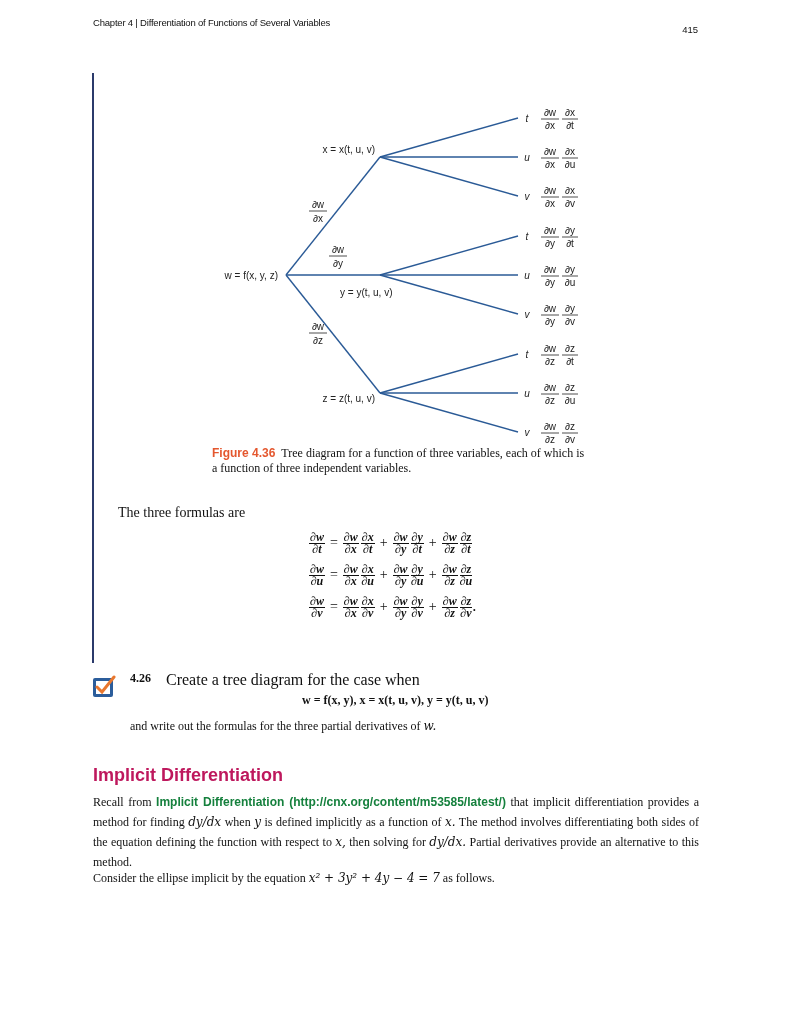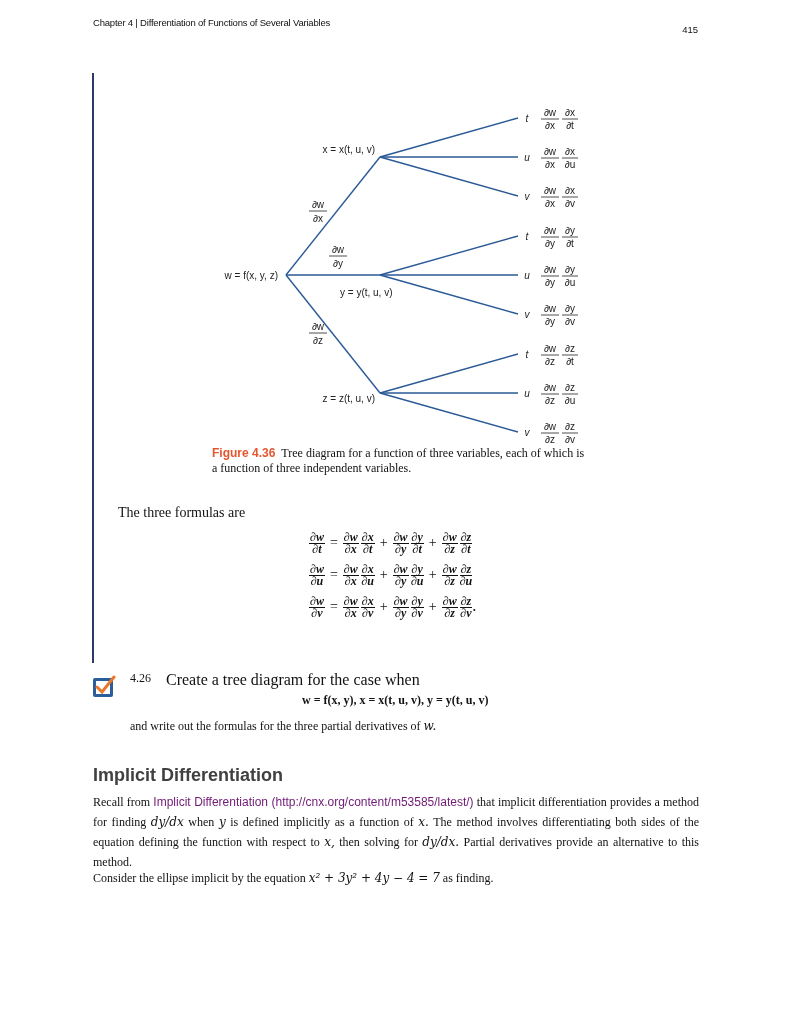--- a/index.html
+++ b/index.html
@@ -12,27 +12,27 @@
   .caption { position:absolute; left:212px; top:446px; width:380px; font-size:12px; line-height:15px; }
   .caption .fig-label { font-family:"Liberation Sans", sans-serif; font-weight:bold; color:#e4572e; margin-right:6px; }
   .para { position:absolute; font-size:14px; line-height:22px; color:#111; }
   .math { font-family:"DejaVu Serif", serif; font-style:italic; }
   .formulas { position:absolute; left:308px; top:527px; }
   .frow { display:flex; align-items:center; height:32px; font-family:"Liberation Serif", serif; font-style:italic; font-weight:bold; font-size:12px; }
   .frac { display:inline-flex; flex-direction:column; align-items:center; margin:0 1px; line-height:11px; }
   .frac .num { border-bottom:1px solid #111; padding:0 1px; }
   .op { margin:0 4px; font-style:normal; font-weight:normal; font-size:14px; }
   .check-icon { position:absolute; left:92px; top:674px; width:24px; height:24px; }
-  .ex-num { position:absolute; left:130px; top:671px; font-weight:normal; font-size:12px; }
+  .ex-num { position:absolute; left:130px; top:671px; font-weight:bold; font-size:12px; }
   .ex-text { position:absolute; left:166px; top:671px; font-size:16px; }
   .ex-eq { position:absolute; left:302px; top:693px; font-size:12px; font-family:"Liberation Serif", serif; font-weight:bold; }
   .ex-end { position:absolute; left:130px; top:719px; font-size:12px; }
-  .section-title { position:absolute; left:93px; top:765px; font-family:"Liberation Sans", sans-serif; font-weight:bold; font-size:18px; color:#404040; }
+  .section-title { position:absolute; left:93px; top:765px; font-family:"Liberation Sans", sans-serif; font-weight:bold; font-size:18px; color:#be185d; }
   .body-text { position:absolute; left:93px; top:792px; width:606px; font-size:12px; line-height:20px; text-align:justify; }
-  .link { font-family:"Liberation Sans", sans-serif; font-weight:normal; color:#701a75; }
+  .link { font-family:"Liberation Sans", sans-serif; font-weight:bold; color:#15803d; }
   .consider { position:absolute; left:93px; top:871px; font-size:12px; }
 </style>
 </head>
 <body>
 
 <div class="header-left">Chapter 4 | Differentiation of Functions of Several Variables</div>
 <div class="header-right">415</div>
 <div class="sidebar-rule"></div>
 
 <svg class="tree" viewBox="0 0 791 460">
@@ -247,14 +247,14 @@
 <div class="ex-num">4.26</div>
 <div class="ex-text">Create a tree diagram for the case when</div>
 <div class="ex-eq">w = f(x, y), x = x(t, u, v), y = y(t, u, v)</div>
 <div class="ex-end"><span>and write out the formulas for the three partial derivatives of</span> <span class="math">w.</span></div>
 
 <div class="section-title">Implicit Differentiation</div>
 <div class="body-text">
   <span>Recall from </span><span class="link">Implicit Differentiation (http://cnx.org/content/m53585/latest/)</span><span> that implicit differentiation provides a method for finding </span><span class="math">dy/dx</span><span> when </span><span class="math">y</span><span> is defined implicitly as a function of </span><span class="math">x.</span><span> The method involves differentiating both sides of the equation defining the function with respect to </span><span class="math">x,</span><span>  then solving for </span><span class="math">dy/dx.</span><span> Partial derivatives provide an alternative to this method.</span>
 </div>
 <div class="consider">
-  <span>Consider the ellipse implicit by the equation </span><span class="math">x² + 3y² + 4y − 4 = 7</span><span> as finding.</span>
+  <span>Consider the ellipse implicit by the equation </span><span class="math">x² + 3y² + 4y − 4 = 7</span><span> as follows.</span>
 </div>
 
 </body></html>

